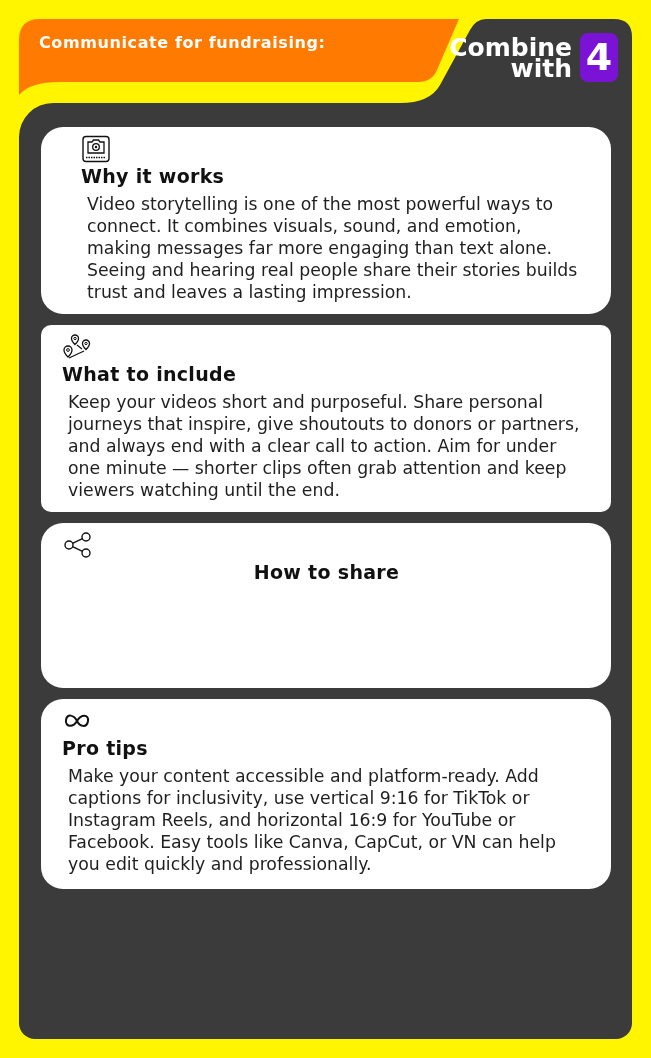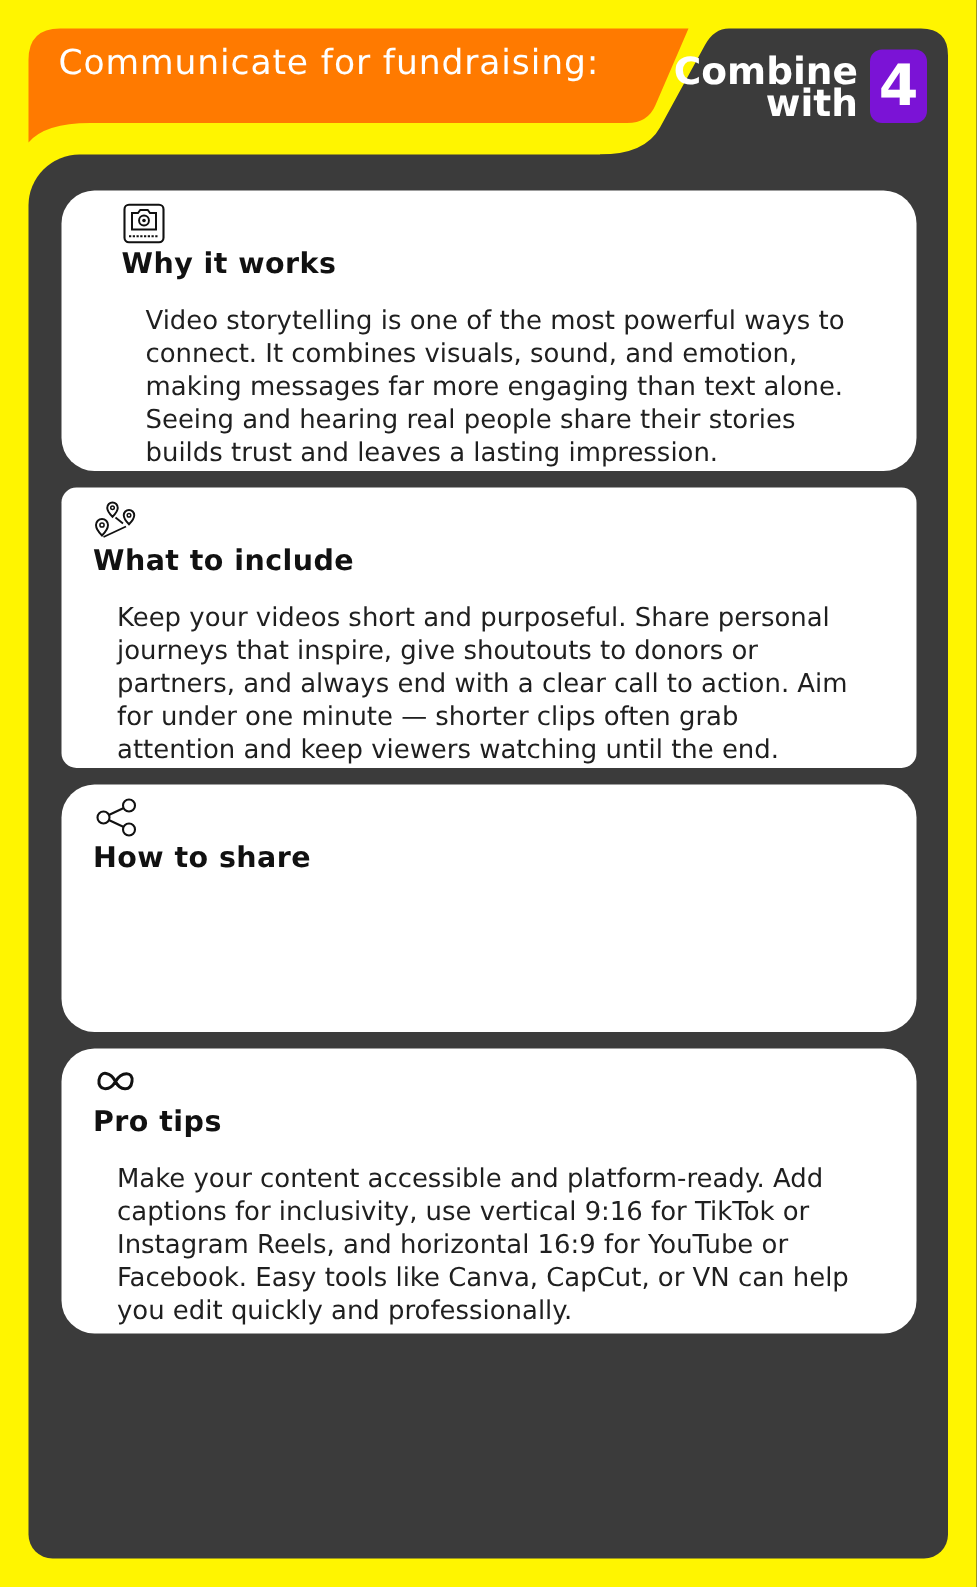--- a/index.html
+++ b/index.html
@@ -7,21 +7,21 @@
       width:651px; height:1058px; background:#FFF500;
       position:relative; overflow:hidden;
       font-family:"Liberation Sans", sans-serif;
     }
     .panel {
       position:absolute; left:19px; top:103px; width:613px; height:936px;
       background:#3B3B3B; border-radius:34px 0 16px 16px;
     }
     .banner-text {
       position:absolute; left:39px; top:32px;
-      color:#FFFFFF; font-weight:normal; font-size:23px; line-height:21px;
+      color:#FFFFFF; font-weight:bold; font-size:16px; line-height:21px;
       letter-spacing:0.6px; font-family:"DejaVu Sans", sans-serif;text-align:center;
     }
     .combine {
       position:absolute; right:79px; top:37px; text-align:right;
       color:#FFFFFF; font-weight:bold; font-size:25px; line-height:21px;
       font-family:"DejaVu Sans", sans-serif;
     }
     .badge {
       position:absolute; left:580px; top:33px; width:38px; height:49px;
       background:#7B13D6; border-radius:8px; color:#FFFFFF;
@@ -31,21 +31,21 @@
     .card {
       position:absolute; left:41px; width:570px; background:#FFFFFF;
       border-radius:22px; box-sizing:border-box; padding:8px 20px 0 21px;
     }
     .card .icon { width:30px; height:28px; display:block; }
     .card h2 {
       margin:2px 0 4px 0; font-size:19px; line-height:22px; font-weight:bold;
       color:#111111; font-family:"DejaVu Sans", sans-serif; letter-spacing:0.3px;
     }
     .card p {
-      margin:16px; font-size:17.3px; line-height:22px; color:#1F1F1F;
+      margin:6px; font-size:17.3px; line-height:22px; color:#1F1F1F;
       font-family:"DejaVu Sans", sans-serif;
     }
   </style>
 </head>
 <body>
 
 <div class="panel"></div>
 
 <svg class="tab-svg" style="position:absolute;left:0;top:0;" width="651" height="140" viewBox="0 0 651 140">
   <path d="M486 19 L614 19 Q632 19 632 37 L632 140 L400 140 L400 103 Q430 103 440 85 L470 30 Q476 19 486 19 Z" fill="#3B3B3B"></path>
@@ -85,21 +85,21 @@
     <circle cx="24" cy="10.5" r="1.2" fill="none" stroke="#111" stroke-width="1"></circle>
     <path d="M6 13 a4 4 0 0 1 4 4 c0 3 -4 7 -4 7 s-4 -4 -4 -7 A4 4 0 0 1 6 13z" fill="none" stroke="#111" stroke-width="1.3"></path>
     <circle cx="6" cy="17" r="1.4" fill="none" stroke="#111" stroke-width="1"></circle>
     <line x1="7" y1="25" x2="22" y2="18" stroke="#111" stroke-width="1.2"></line>
     <line x1="15" y1="12" x2="20" y2="16" stroke="#111" stroke-width="1.2"></line>
   </svg>
   <h2>What to include</h2>
   <p>Keep your videos short and purposeful. Share personal journeys that inspire, give shoutouts to donors or partners, and always end with a clear call to action. Aim for under one minute — shorter clips often grab attention and keep viewers watching until the end.</p>
 </div>
 
-<div class="card" style="top:523px;height:165px;">
+<div class="card" style="top:523px;height:165px;text-align:center;">
   <svg class="icon" viewBox="0 0 30 28">
     <circle cx="24" cy="6" r="4" fill="none" stroke="#111" stroke-width="1.4"></circle>
     <circle cx="7" cy="14" r="4" fill="none" stroke="#111" stroke-width="1.4"></circle>
     <circle cx="24" cy="22" r="4" fill="none" stroke="#111" stroke-width="1.4"></circle>
     <line x1="10.5" y1="12.3" x2="20.5" y2="7.7" stroke="#111" stroke-width="1.4"></line>
     <line x1="10.5" y1="15.7" x2="20.5" y2="20.3" stroke="#111" stroke-width="1.4"></line>
   </svg>
   <h2>How to share</h2>
 </div>
 

